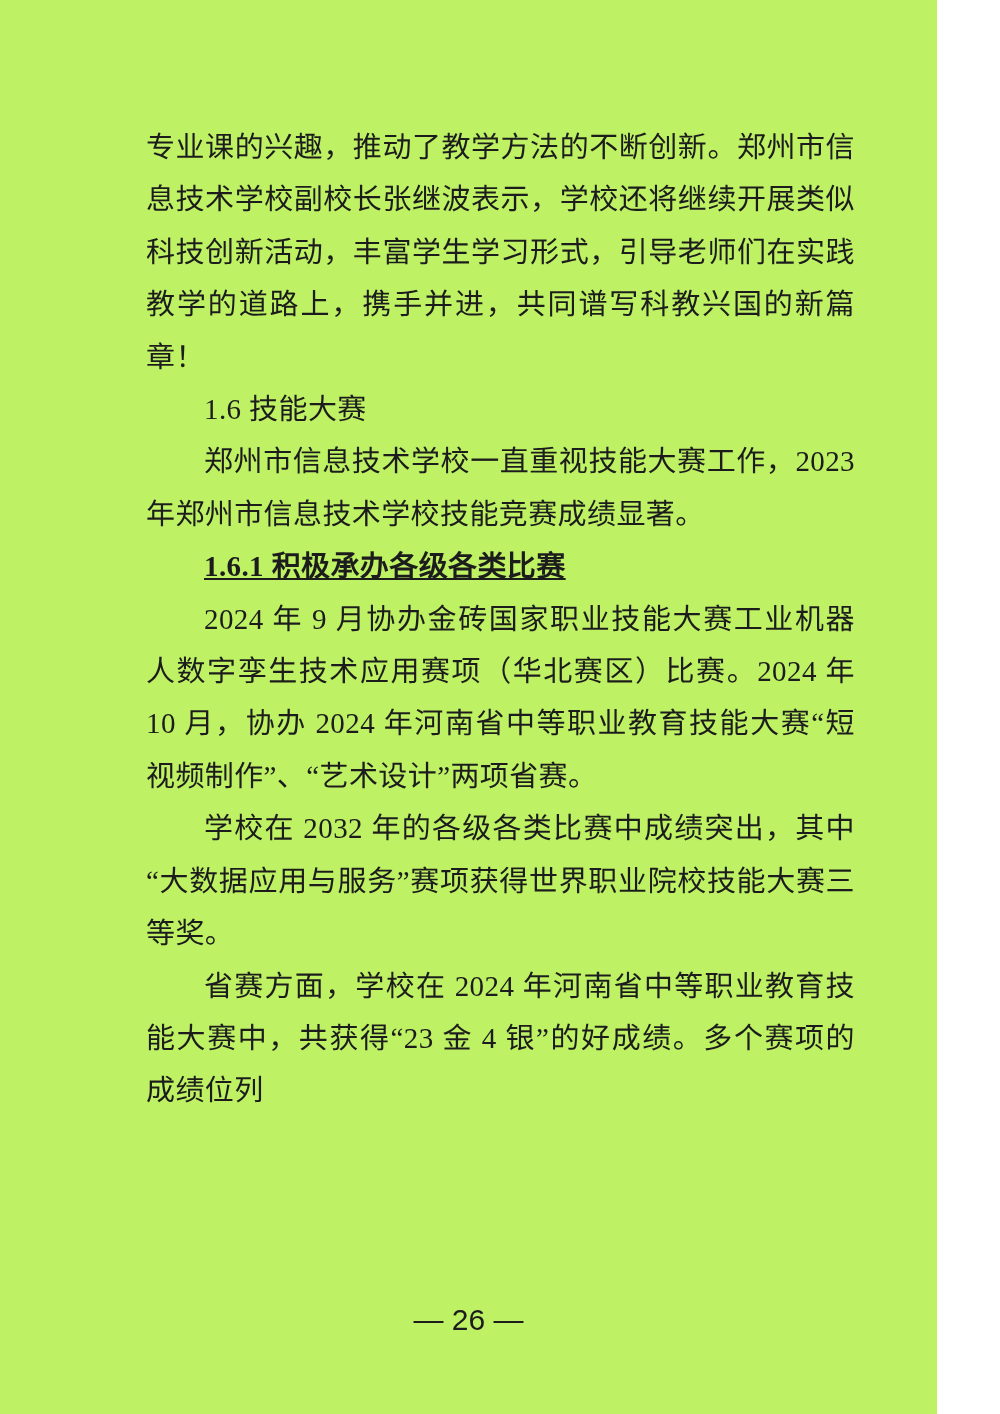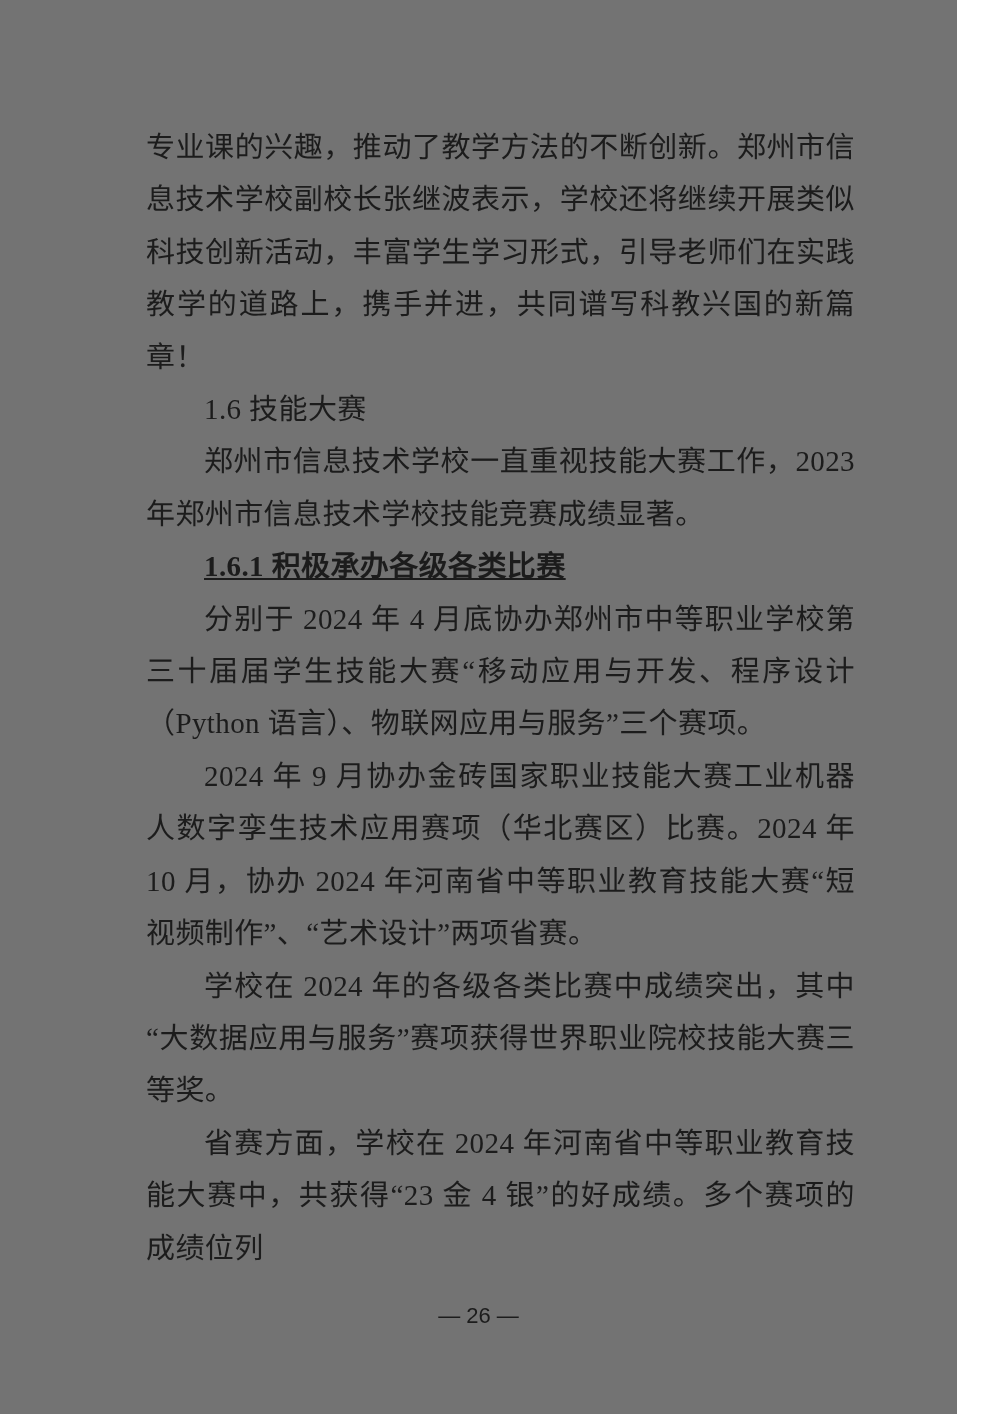--- a/index.html
+++ b/index.html
@@ -4,25 +4,24 @@
 <style>
   html, body {
     margin: 0;
     padding: 0;
     background: #ffffff;
   }
   .page {
     position: relative;
     width: 937px;
     height: 1414px;
-    background: #737373;
+    background: #bef264;
     overflow: hidden;
     font-family: "Liberation Serif", serif;
     color: #1c1c1c;
-    padding-left: 20px;
   }
   .content {
     position: absolute;
     left: 146px;
     top: 121px;
     width: 709px;
     font-size: 29px;
     line-height: 52.4px;
     text-align: justify;
     letter-spacing: 0.4px;
@@ -42,35 +41,34 @@
     font-weight: bold;
     text-decoration: underline;
   }
   .page-footer {
     position: absolute;
     left: 0;
     top: 1303px;
     width: 100%;
     text-align: center;
     font-family: "Liberation Sans", sans-serif;
-    font-size: 22px;
+    font-size: 30px;
     color: #1c1c1c;
   }
 </style>
 </head>
 <body>
 
 <div class="page">
   <main class="content">
     <p class="continuation">专业课的兴趣，推动了教学方法的不断创新。郑州市信息技术学校副校长张继波表示，学校还将继续开展类似科技创新活动，丰富学生学习形式，引导老师们在实践教学的道路上，携手并进，共同谱写科教兴国的新篇章！</p>
     <p class="heading-2">1.6 技能大赛</p>
     <p>郑州市信息技术学校一直重视技能大赛工作，2023 年郑州市信息技术学校技能竞赛成绩显著。</p>
     <p class="heading-3">1.6.1 积极承办各级各类比赛</p>
-    <p>分别于 2024 年 4 月底协办郑州市中等职业学校第三十届届学生技能大赛“移动应用与开发、程序设计（Python 语言）、物联网应用与服务”三个赛项。</p>
     <p>2024 年 9 月协办金砖国家职业技能大赛工业机器人数字孪生技术应用赛项（华北赛区）比赛。2024 年 10 月，协办 2024 年河南省中等职业教育技能大赛“短视频制作”、“艺术设计”两项省赛。</p>
-    <p>学校在 2024 年的各级各类比赛中成绩突出，其中“大数据应用与服务”赛项获得世界职业院校技能大赛三等奖。</p>
+    <p>学校在 2032 年的各级各类比赛中成绩突出，其中“大数据应用与服务”赛项获得世界职业院校技能大赛三等奖。</p>
     <p>省赛方面，学校在 2024 年河南省中等职业教育技能大赛中，共获得“23 金 4 银”的好成绩。多个赛项的成绩位列</p>
   </main>
 
   <footer class="page-footer">
     <span>— 26 —</span>
   </footer>
 </div>
 
 </body></html>

